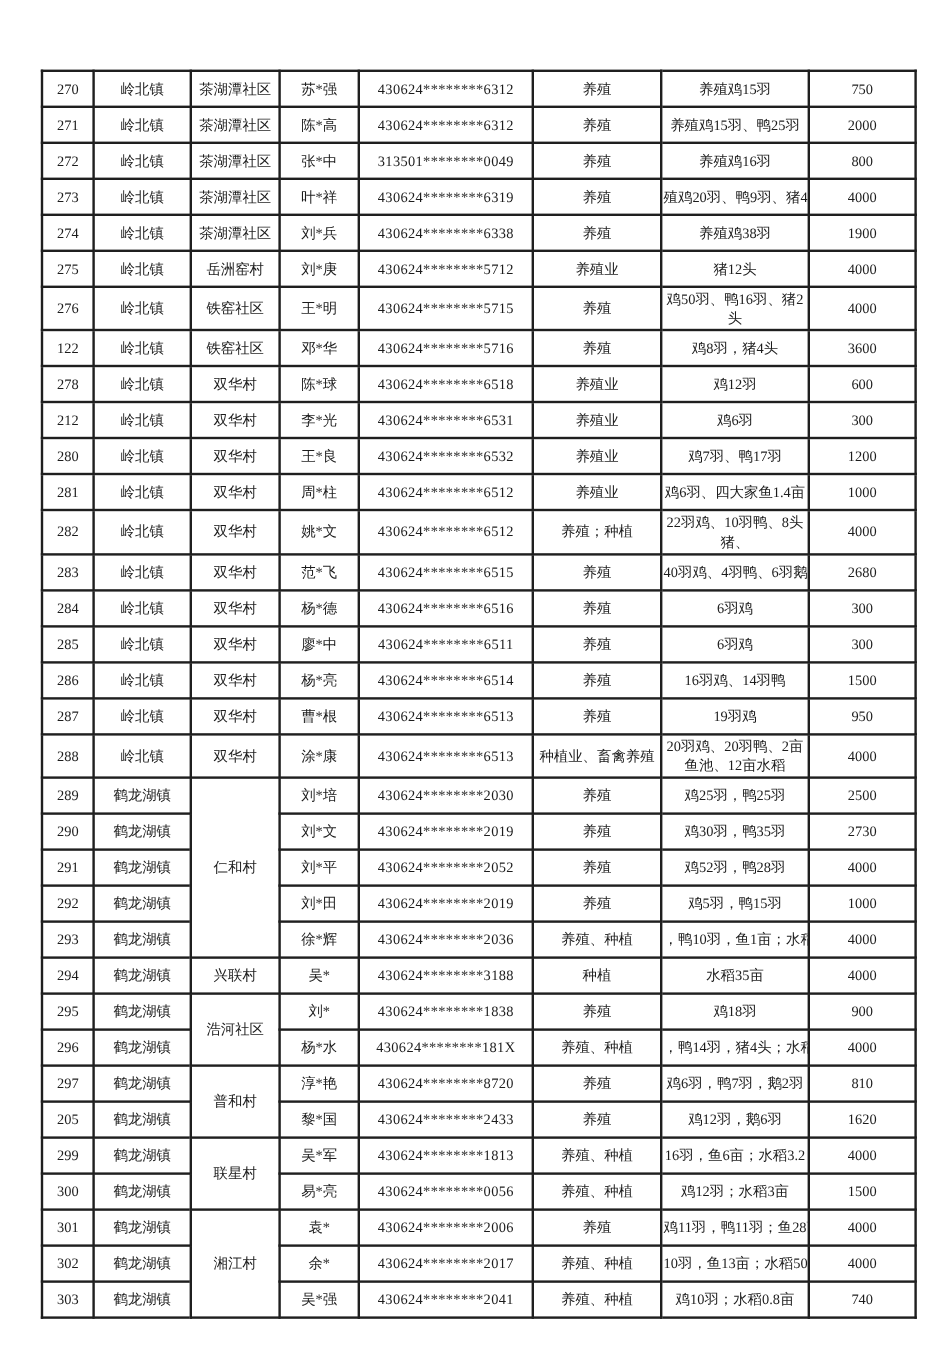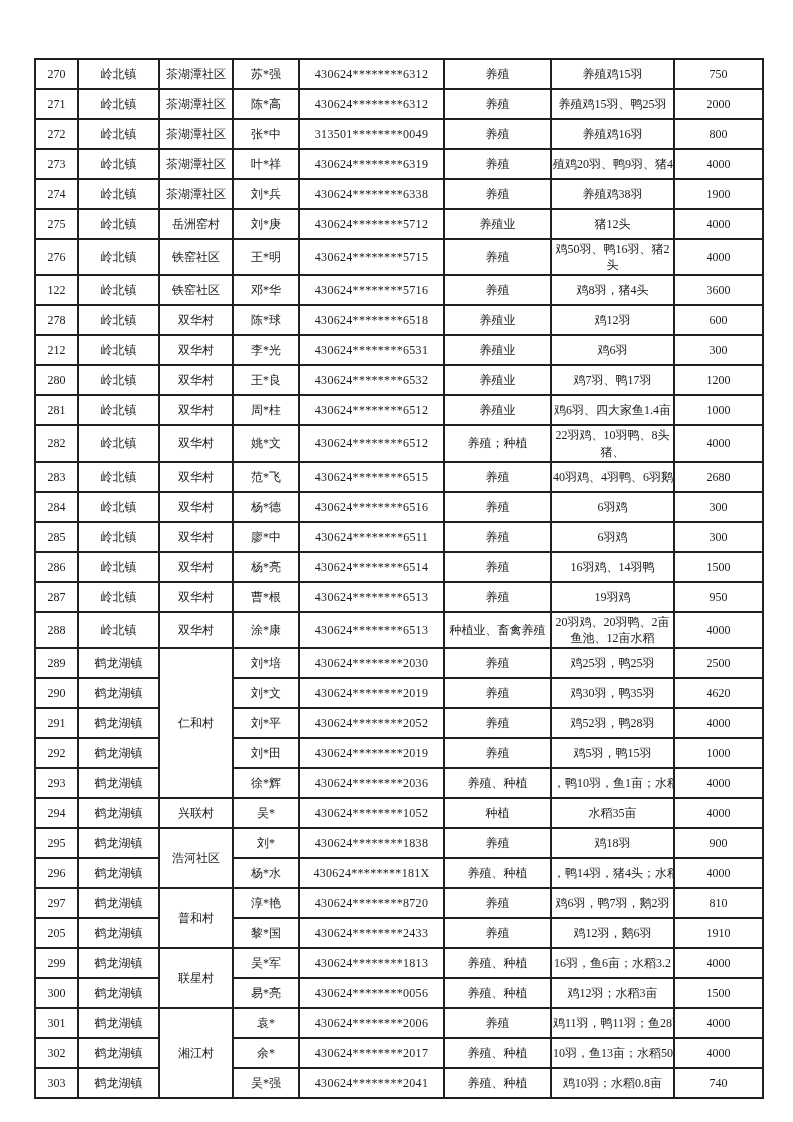--- a/index.html
+++ b/index.html
@@ -263,21 +263,21 @@
           <td class="cell-description">鸡25羽，鸭25羽</td>
           <td class="cell-amount">2500</td>
         </tr>
         <tr>
           <td class="cell-row-number">290</td>
           <td class="cell-town">鹤龙湖镇</td>
           <td class="cell-person-name">刘*文</td>
           <td class="cell-id-number">430624********2019</td>
           <td class="cell-industry-type">养殖</td>
           <td class="cell-description">鸡30羽，鸭35羽</td>
-          <td class="cell-amount">4620</td>
+          <td class="cell-amount">2730</td>
         </tr>
         <tr>
           <td class="cell-row-number">291</td>
           <td class="cell-town">鹤龙湖镇</td>
           <td class="cell-person-name">刘*平</td>
           <td class="cell-id-number">430624********2052</td>
           <td class="cell-industry-type">养殖</td>
           <td class="cell-description">鸡52羽，鸭28羽</td>
           <td class="cell-amount">4000</td>
         </tr>
@@ -297,21 +297,21 @@
           <td class="cell-id-number">430624********2036</td>
           <td class="cell-industry-type">养殖、种植</td>
           <td class="cell-description">，鸭10羽，鱼1亩；水稻</td>
           <td class="cell-amount">4000</td>
         </tr>
         <tr>
           <td class="cell-row-number">294</td>
           <td class="cell-town">鹤龙湖镇</td>
           <td class="cell-village">兴联村</td>
           <td class="cell-person-name">吴*</td>
-          <td class="cell-id-number">430624********1052</td>
+          <td class="cell-id-number">430624********3188</td>
           <td class="cell-industry-type">种植</td>
           <td class="cell-description">水稻35亩</td>
           <td class="cell-amount">4000</td>
         </tr>
         <tr>
           <td class="cell-row-number">295</td>
           <td class="cell-town">鹤龙湖镇</td>
           <td class="cell-village" rowspan="2">浩河社区</td>
           <td class="cell-person-name">刘*</td>
           <td class="cell-id-number">430624********1838</td>
@@ -338,21 +338,21 @@
           <td class="cell-description">鸡6羽，鸭7羽，鹅2羽</td>
           <td class="cell-amount">810</td>
         </tr>
         <tr>
           <td class="cell-row-number">205</td>
           <td class="cell-town">鹤龙湖镇</td>
           <td class="cell-person-name">黎*国</td>
           <td class="cell-id-number">430624********2433</td>
           <td class="cell-industry-type">养殖</td>
           <td class="cell-description">鸡12羽，鹅6羽</td>
-          <td class="cell-amount">1910</td>
+          <td class="cell-amount">1620</td>
         </tr>
         <tr>
           <td class="cell-row-number">299</td>
           <td class="cell-town">鹤龙湖镇</td>
           <td class="cell-village" rowspan="2">联星村</td>
           <td class="cell-person-name">吴*军</td>
           <td class="cell-id-number">430624********1813</td>
           <td class="cell-industry-type">养殖、种植</td>
           <td class="cell-description">16羽，鱼6亩；水稻3.2</td>
           <td class="cell-amount">4000</td>

